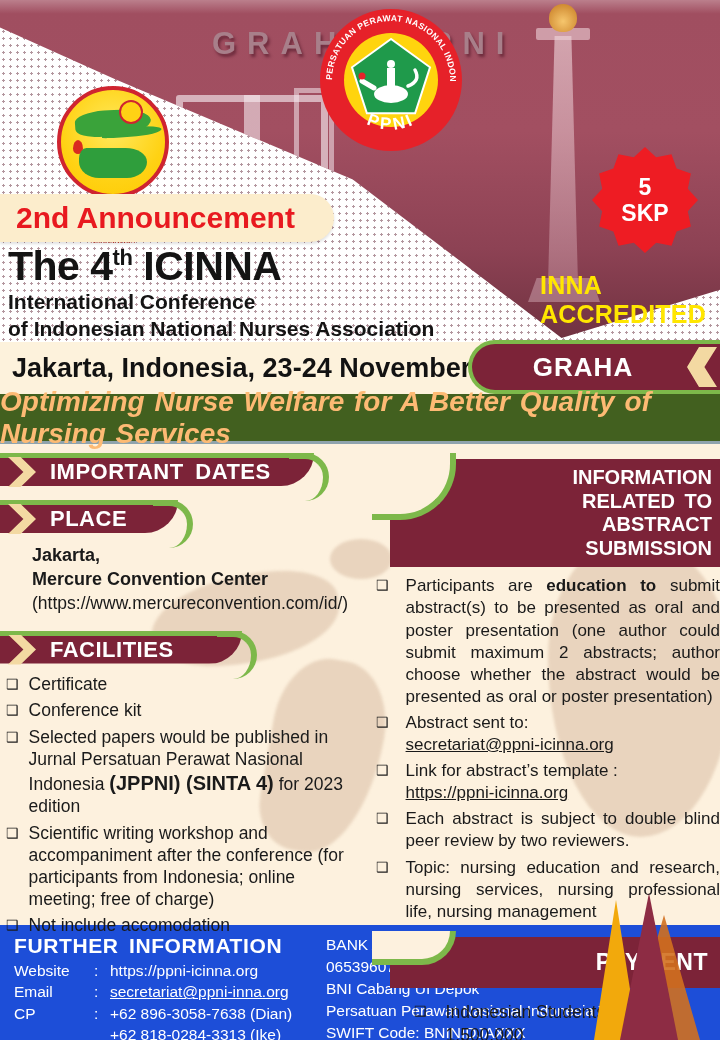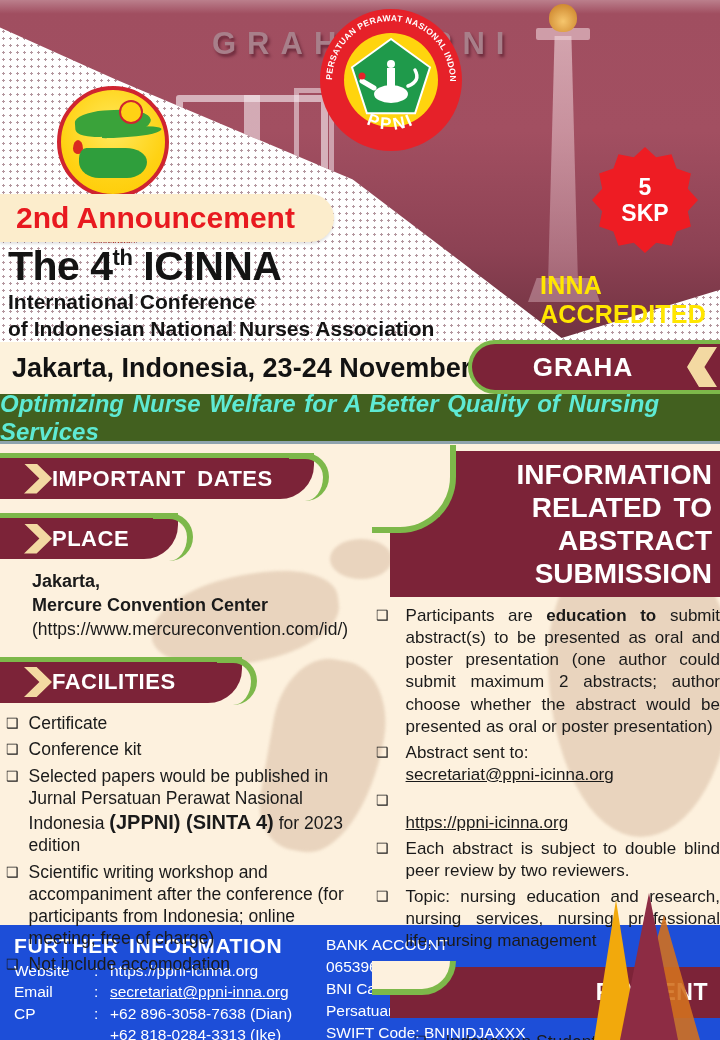--- a/index.html
+++ b/index.html
@@ -81,34 +81,34 @@
     border-radius:30px 0 0 30px; box-sizing:border-box;
     display:flex; align-items:center; justify-content:center; }
   .theme-ribbon .lbl { color:#fff; font-weight:bold; font-size:26px; letter-spacing:1px;
     word-spacing:3px; margin-right:26px; }
   .chev-left { position:absolute; right:3px; top:3px; bottom:3px; width:30px;
     background:#f3d9a2; clip-path:polygon(100% 0,40% 0,0 50%,40% 100%,100% 100%,58% 50%); }
   
   .theme-band { position:absolute; top:394px; left:0; width:720px; height:50px;
     background:#42601f; border-bottom:3px solid #8fa3ad; box-sizing:border-box;
     display:flex; align-items:center; justify-content:center; }
-  .theme-band span { color:#5eead4; font-style:italic; font-weight:bold; font-size:24px; word-spacing:2px; }
+  .theme-band span { color:#fdba74; font-style:italic; font-weight:bold; font-size:28px; word-spacing:2px; }
   
   .content { position:absolute; top:447px; left:0; width:720px; height:478px; }
   .blob { position:absolute; background:#d9bda4; opacity:.55; filter:blur(1.5px); z-index:0; }
   .b1 { left:150px; top:128px; width:190px; height:88px; border-radius:60% 40% 55% 45%; transform:rotate(-8deg); }
   .b2 { left:268px; top:212px; width:112px; height:195px;
     border-radius:50% 50% 60% 40% / 40% 40% 72% 28%; transform:rotate(10deg); }
   .b3 { left:548px; top:90px; width:185px; height:300px; border-radius:45% 55% 50% 50% / 40% 45% 55% 60%; }
   .b4 { left:330px; top:92px; width:62px; height:40px; border-radius:50%; }
   .col-left { position:absolute; left:0; top:0; width:366px; z-index:2; }
   .col-right { position:absolute; left:372px; top:0; width:348px; z-index:2; }
   
-  .ribbon-l { position:relative; height:46px; background:#7c2338; border-top:5px solid #7db84a;
-    box-sizing:border-box; display:flex; align-items:center; gap:0; padding-left:24px;
+  .ribbon-l { position:relative; height:33px; background:#7c2338; border-top:5px solid #7db84a;
+    box-sizing:border-box; display:flex; align-items:center; gap:14px; padding-left:8px;
     border-radius:0 0 34px 0; }
   .ribbon-l::after { content:''; position:absolute; right:-15px; top:-5px; width:34px; height:42px;
     border-right:6px solid #7db84a; border-top:6px solid #7db84a;
     border-radius:0 34px 34px 0; }
   .ribbon-l .head { color:#fff; font-weight:bold; font-size:22px; letter-spacing:.5px; word-spacing:5px; }
   .chev-right { width:28px; height:30px; background:#f3d9a2; flex:0 0 auto;
     clip-path:polygon(0 0,45% 0,100% 50%,45% 100%,0 100%,55% 50%); }
   .r-dates { width:314px; margin-top:6px; }
   .r-place { width:178px; margin-top:14px; }
   .r-fac   { width:242px; margin-top:12px; }
@@ -120,21 +120,21 @@
   .chk { flex:0 0 auto; font-size:14px; line-height:1.55; }
   .fac-list { margin:10px 0 0 6px; font-size:17.5px; line-height:1.25; width:356px; }
   .fac-list li { margin-bottom:5px; }
   .fac-list strong { font-size:20px; }
   
   .ribbon-r { position:relative; background:#7c2338; color:#fff; text-align:right;
     box-sizing:border-box; font-weight:bold; margin-left:18px; overflow:visible; }
   .ribbon-r::before { content:''; position:absolute; left:-18px; top:-6px; width:78px; height:56%;
     background:#fdf1de; border-bottom:6px solid #7db84a; border-right:6px solid #7db84a;
     border-radius:0 0 56px 0; }
-  .r-info { margin-top:4px; padding:7px 8px 7px 90px; font-size:28px; line-height:1.18; word-spacing:4px; }
+  .r-info { margin-top:12px; padding:7px 8px 7px 90px; font-size:20px; line-height:1.18; word-spacing:4px; }
   .r-pay  { margin-top:14px; padding:12px 12px 12px 90px; font-size:23px; letter-spacing:.5px; }
   .abs-list { margin:8px 0 0 4px; font-size:17px; line-height:1.3; }
   .abs-list li { gap:17px; margin-bottom:4px; }
   .abs-list .txt { text-align:justify; }
   .u { text-decoration:underline; }
   .pay-list { margin:13px 0 0 42px; font-size:17.5px; line-height:1.3; }
   .pay-list li { gap:19px; margin-bottom:4px; }
   
   .footer { position:absolute; top:925px; left:0; width:720px; height:115px; background:#1d4ed8; color:#fff; }
   .f-left { position:absolute; left:14px; top:9px; width:300px; }
@@ -298,21 +298,21 @@
           <span class="chk">❑</span>
           <span class="txt"><span>Participants are </span><strong>education to</strong><span> submit abstract(s) to be presented as oral and poster presentation (one author could submit maximum 2 abstracts; author choose whether the abstract would be presented as oral or poster presentation)</span></span>
         </li>
         <li>
           <span class="chk">❑</span>
           <span class="txt"><span>Abstract sent to:</span><br>
             <span class="u">secretariat@ppni-icinna.org</span></span>
         </li>
         <li>
           <span class="chk">❑</span>
-          <span class="txt"><br>
+          <span class="txt"><span>Link for abstract’s template :</span><br>
             <span class="u">https://ppni-icinna.org</span></span>
         </li>
         <li>
           <span class="chk">❑</span>
           <span class="txt">Each abstract is subject to double blind peer review by two reviewers.</span>
         </li>
         <li>
           <span class="chk">❑</span>
           <span class="txt">Topic: nursing education and research, nursing services, nursing professional life, nursing management</span>
         </li>

